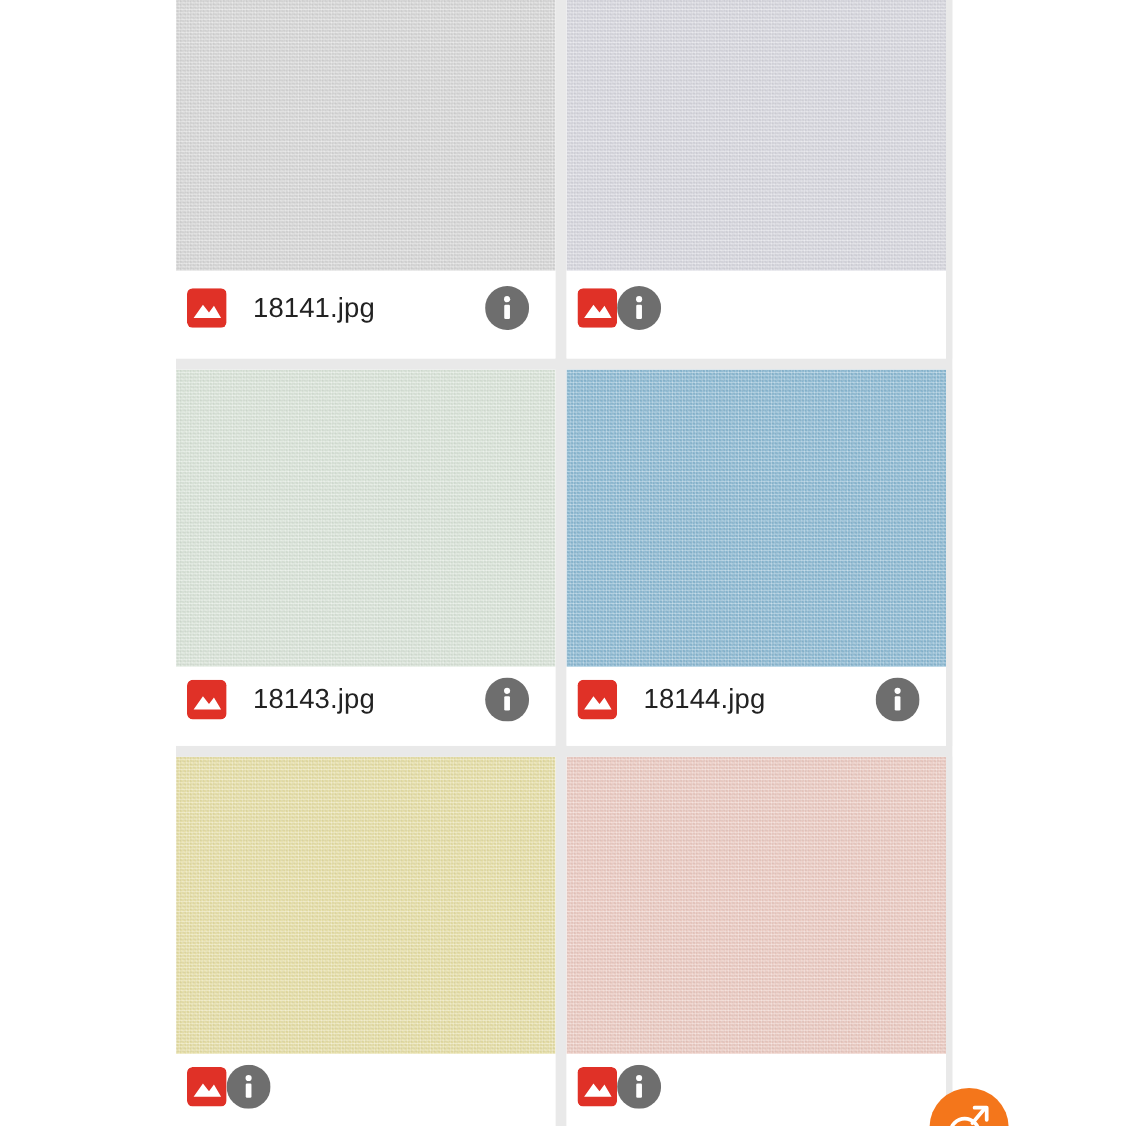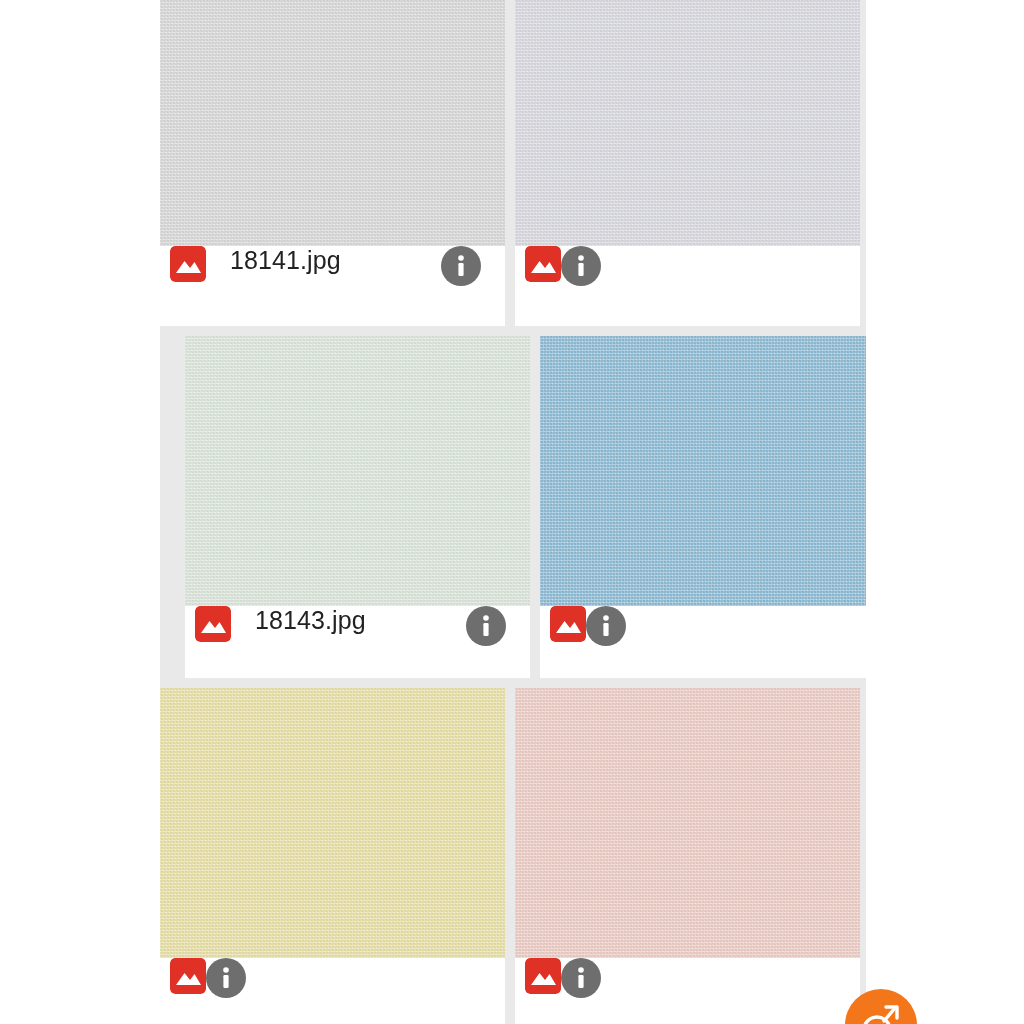--- a/index.html
+++ b/index.html
@@ -64,21 +64,21 @@
     background-size: 3px 3px, 3px 3px, 4px 4px;
     mix-blend-mode: normal;
     opacity: 0.95;
   }
 
   .thumb.tall { height: 270px; }
 
   .meta {
     height: 80px;
     display: flex;
-    align-items: flex-start;
+    align-items: center;
     padding: 0 24px 12px 10px;
     background: #ffffff;
     box-sizing: border-box;
   }
 
   .row-tall .meta { height: 72px; }
 
   
   .file-icon {
     width: 36px;
@@ -169,21 +169,21 @@
           <svg class="info-icon" viewBox="0 0 40 40">
             <circle cx="20" cy="20" r="20" fill="#6e6e6e"></circle>
             <circle cx="20" cy="12" r="2.8" fill="#ffffff"></circle>
             <rect x="17.4" y="17" width="5.2" height="13" rx="1.2" fill="#ffffff"></rect>
           </svg>
         </div>
       </div>
 
     </div>
 
-    <div class="row row-tall" style="background: rgb(233, 233, 233); margin-left: 25px;">
+    <div class="row row-tall" style="background: rgb(233, 233, 233);">
 
       <div class="card">
         <div class="thumb tall" style="background-color: rgb(223, 234, 222);"></div>
         <div class="meta">
           <svg class="file-icon" viewBox="0 0 36 36">
             <rect x="0" y="0" width="36" height="36" rx="5" fill="#e03127"></rect>
             <path d="M6 27 L14.5 15 L20 22 L24.5 16 L31 27 Z" fill="#ffffff"></path>
           </svg>
           <span class="file-name">18143.jpg</span>
           <svg class="info-icon" viewBox="0 0 40 40">
@@ -194,20 +194,21 @@
         </div>
       </div>
 
       <div class="card">
         <div class="thumb tall" style="background-color: rgb(141, 189, 216);"></div>
         <div class="meta">
           <svg class="file-icon" viewBox="0 0 36 36">
             <rect x="0" y="0" width="36" height="36" rx="5" fill="#e03127"></rect>
             <path d="M6 27 L14.5 15 L20 22 L24.5 16 L31 27 Z" fill="#ffffff"></path>
           </svg>
+          <span class="file-name">18144.jpg</span>
           <svg class="info-icon" viewBox="0 0 40 40">
             <circle cx="20" cy="20" r="20" fill="#6e6e6e"></circle>
             <circle cx="20" cy="12" r="2.8" fill="#ffffff"></circle>
             <rect x="17.4" y="17" width="5.2" height="13" rx="1.2" fill="#ffffff"></rect>
           </svg>
         </div>
       </div>
 
     </div>
 

